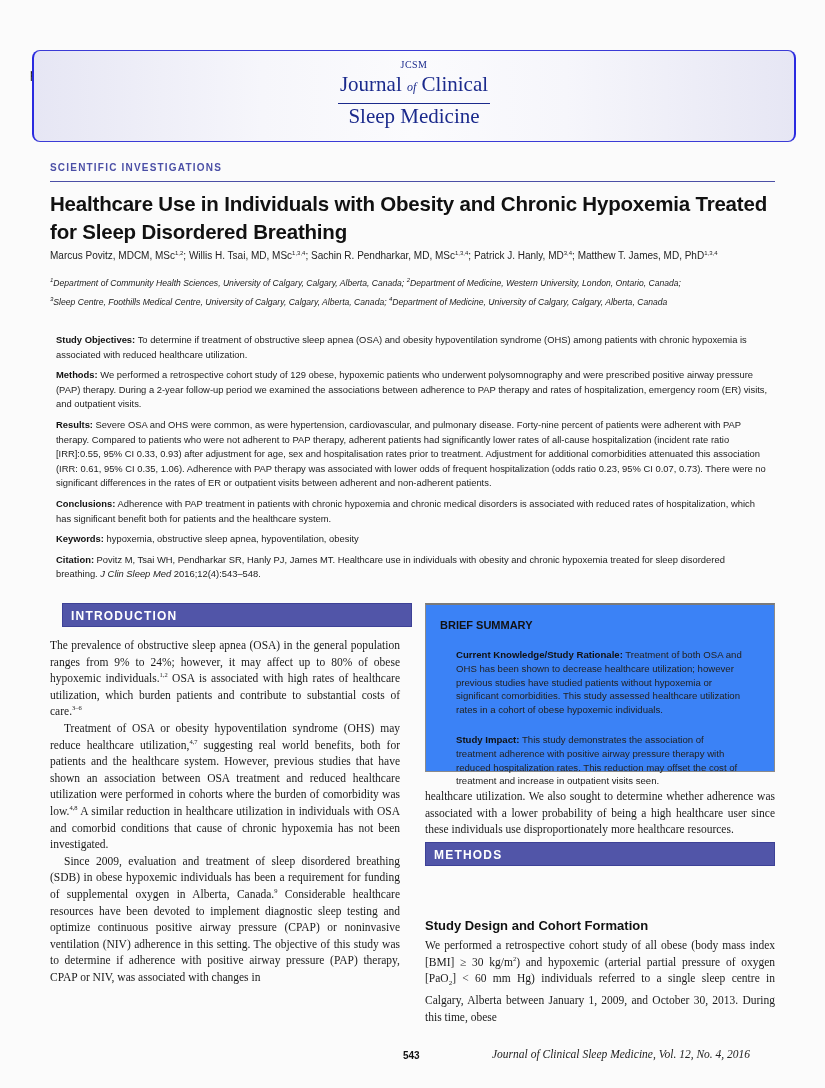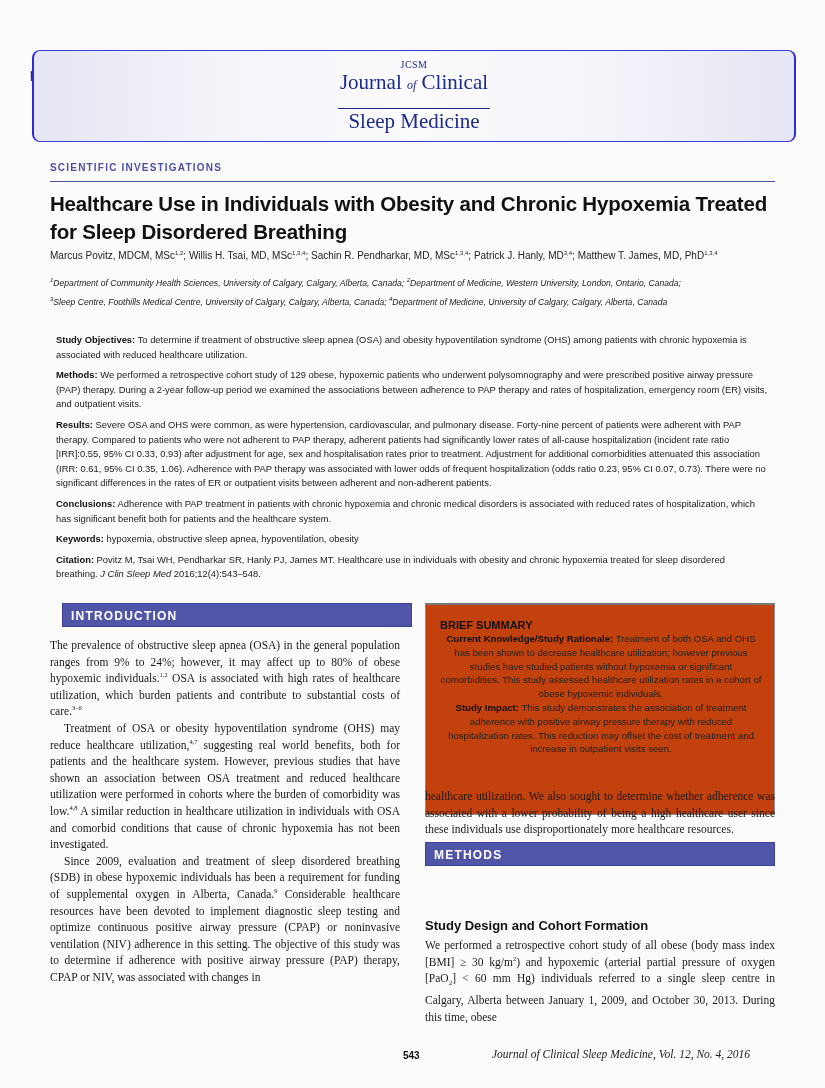--- a/index.html
+++ b/index.html
@@ -10,21 +10,21 @@
   .meta-left { position: absolute; left: 30px; top: 20px; font-size: 12px; color: #222; margin-top: 47px; }
   .meta-right { position: absolute; right: 33px; top: 20px; font-size: 9px; color: #222; margin-top: 40px; }
 
   .banner { position: absolute; left: 32px; top: 50px; width: 760px; height: 90px;
     border-top: 1px solid #3b3bd6; border-bottom: 1px solid #3b3bd6;
     border-left: 2px solid #2a2ae0; border-right: 2px solid #2a2ae0;
     border-radius: 8px;
     background: linear-gradient(90deg, #e6e6f4 0%, #f6f6fb 30%, #fbfbfd 50%, #f6f6fb 70%, #e6e6f4 100%); }
   .logo { position: absolute; left: 0; right: 0; top: 8px; text-align: center; color: #1b2a8c; }
   .logo .jcsm { font-size: 10px; letter-spacing: 0.5px; }
-  .logo .line1 { font-size: 21px; line-height: 24px; display: inline-block; border-bottom: 1px solid #1b2a8c; padding: 0 2px 11px; }
+  .logo .line1 { font-size: 21px; line-height: 29px; display: inline-block; border-bottom: 1px solid #1b2a8c; padding: 0 2px 1px; }
   .logo .line1 .of { font-size: 12px; font-style: italic; }
   .logo .line2 { font-size: 21px; line-height: 24px; }
 
   .section-kicker { position: absolute; left: 50px; top: 162px; font-size: 10px; font-weight: bold; color: #4b4fa6; letter-spacing: 1.2px; }
   .kicker-rule { position: absolute; left: 50px; top: 181px; width: 725px; height: 1px; background: #4b4fa6; }
 
   .title { position: absolute; left: 50px; top: 190px; width: 740px; font-size: 20.5px; font-weight: bold; line-height: 28px; color: #111; letter-spacing: -0.2px; }
   .authors { position: absolute; left: 50px; top: 250px; width: 740px; font-size: 10px; color: #222; }
   .authors sup, .affil sup { font-size: 6px; }
   .affil { position: absolute; left: 50px; top: 272px; width: 740px; font-size: 8.6px; line-height: 16px; font-style: italic; color: #222; }
@@ -38,24 +38,24 @@
   .methods-head { left: 425px; top: 842px; width: 350px; }
 
   .col { position: absolute; font-size: 11.5px; line-height: 16.6px; text-align: justify; color: #1a1a1a; }
   .col p { margin: 0; }
   .col p.ind { text-indent: 14px; }
   .col sup { font-size: 6.5px; line-height: 0; }
   .col-left { left: 50px; top: 637px; width: 350px; }
   .col-right-top { left: 425px; top: 788px; width: 350px; }
   .col-right-bottom { left: 425px; top: 937px; width: 350px; }
 
-  .summary { position: absolute; left: 425px; top: 603px; width: 350px; height: 212px; border: 1px solid #8a8a8a; border-top: 2px solid #7a7a7a; box-sizing: border-box; padding: 13px 12px 0 14px; font-size: 9.6px; line-height: 13.8px; color: #222; background: #c2410c; }
+  .summary { position: absolute; left: 425px; top: 603px; width: 350px; height: 169px; border: 1px solid #8a8a8a; border-top: 2px solid #7a7a7a; box-sizing: border-box; padding: 13px 12px 0 14px; font-size: 9.6px; line-height: 13.8px; color: #222; background: #3b82f6; }
   .summary .sum-title { font-size: 11px; font-weight: bold; color: #111; line-height: 14px; }
   .summary b { color: #111; }
-  .summary p { margin: 0; text-align: center; }
+  .summary p { margin: 16px; }
 
   .subhead { position: absolute; left: 425px; top: 918px; font-size: 13px; font-weight: bold; color: #111; }
 
   .page-num { position: absolute; left: 403px; top: 1050px; font-size: 10px; font-weight: bold; color: #111; }
   .running { position: absolute; left: 492px; top: 1048px; font-size: 11.5px; font-style: italic; color: #222; }
 </style>
 </head>
 <body>
 
 <div class="meta-left sans">pii: jc-00363-15</div>

